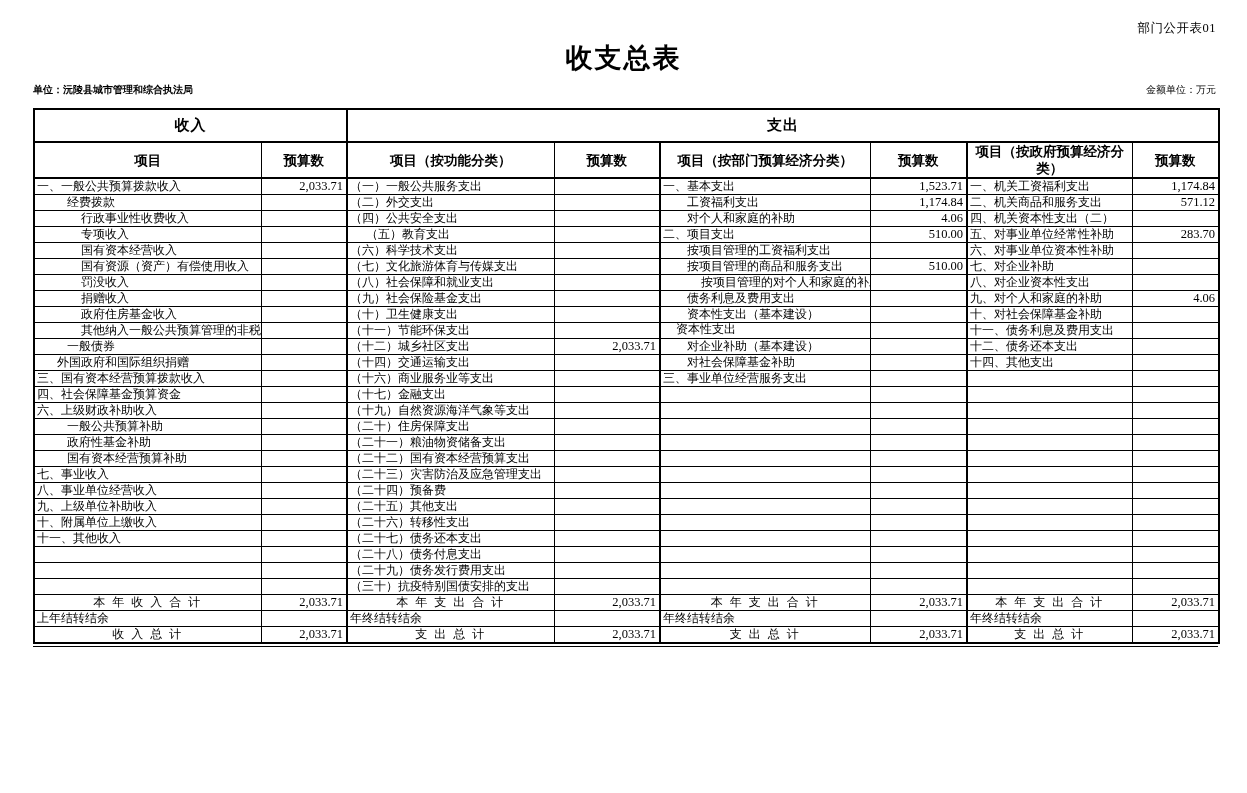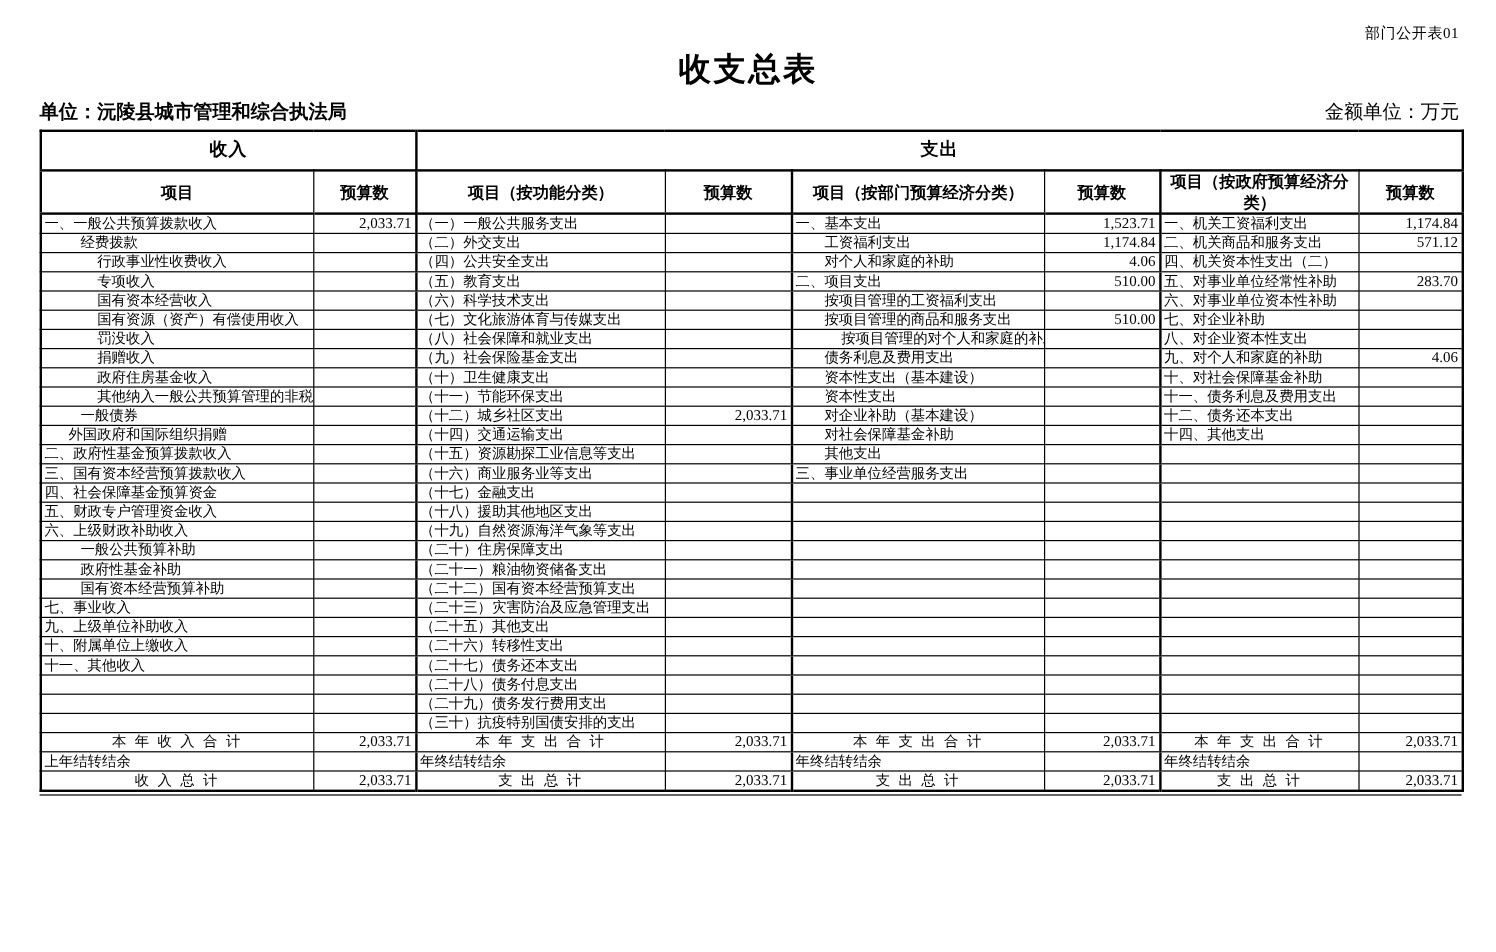--- a/index.html
+++ b/index.html
@@ -15,21 +15,21 @@
   }
   .page-title {
     position:absolute; top:40px; left:0; width:100%;
     text-align:center; font-size:27px; font-weight:bold;
     font-family:"Liberation Sans","DejaVu Sans",sans-serif;
     letter-spacing:2px;
   }
   .unit-row {
     position:absolute; top:83px; left:33px; width:1183px;
     display:flex; justify-content:space-between; align-items:flex-end;
-    font-size:16px;
+    font-size:10px;
   }
   .unit-left { font-weight:bold; }
   .unit-right { font-weight:normal; }
   .table-wrap { position:absolute; left:33px; top:108px; width:1185px; }
   table {
     width:1185px; table-layout:fixed; border-collapse:collapse;
     border:2px solid #000;
   }
   td {
     border:1px solid #000; overflow:hidden; white-space:nowrap;
@@ -116,21 +116,21 @@
           <td class="item" style="padding-left: 2px;">（四）公共安全支出</td>
           <td class="num sec-r"></td>
           <td class="item" style="padding-left: 26px;">对个人和家庭的补助</td>
           <td class="num sec-r">4.06</td>
           <td class="item" style="padding-left: 2px;">四、机关资本性支出（二）</td>
           <td class="num"></td>
         </tr>
         <tr>
           <td class="item" style="padding-left: 46px;">专项收入</td>
           <td class="num sec-r"></td>
-          <td class="item" style="padding-left: 2px;">（五）教育支出</td>
+          <td class="item" style="padding-left: 18px;">（五）教育支出</td>
           <td class="num sec-r"></td>
           <td class="item" style="padding-left: 2px;">二、项目支出</td>
           <td class="num sec-r">510.00</td>
           <td class="item" style="padding-left: 2px;">五、对事业单位经常性补助</td>
           <td class="num">283.70</td>
         </tr>
         <tr>
           <td class="item" style="padding-left: 46px;">国有资本经营收入</td>
           <td class="num sec-r"></td>
           <td class="item" style="padding-left: 2px;">（六）科学技术支出</td>
@@ -178,21 +178,21 @@
           <td class="item" style="padding-left: 26px;">资本性支出（基本建设）</td>
           <td class="num sec-r"></td>
           <td class="item" style="padding-left: 2px; margin-left: 39px;">十、对社会保障基金补助</td>
           <td class="num"></td>
         </tr>
         <tr>
           <td class="item" style="padding-left: 46px;">其他纳入一般公共预算管理的非税收</td>
           <td class="num sec-r"></td>
           <td class="item" style="padding-left: 2px;">（十一）节能环保支出</td>
           <td class="num sec-r"></td>
-          <td class="item" style="padding-left: 26px;">资本性支出</td>
+          <td class="item" style="padding-left: 15px; font-family: Liberation Mono, monospace;">资本性支出</td>
           <td class="num sec-r"></td>
           <td class="item" style="padding-left: 2px;">十一、债务利息及费用支出</td>
           <td class="num"></td>
         </tr>
         <tr>
           <td class="item" style="padding-left: 32px;">一般债券</td>
           <td class="num sec-r"></td>
           <td class="item" style="padding-left: 2px; margin-top: 34px;">（十二）城乡社区支出</td>
           <td class="num sec-r">2,033.71</td>
           <td class="item" style="padding-left: 26px;">对企业补助（基本建设）</td>
@@ -204,60 +204,40 @@
           <td class="item" style="padding-left: 22px;">外国政府和国际组织捐赠</td>
           <td class="num sec-r"></td>
           <td class="item" style="padding-left: 2px;">（十四）交通运输支出</td>
           <td class="num sec-r"></td>
           <td class="item" style="padding-left: 26px;">对社会保障基金补助</td>
           <td class="num sec-r"></td>
           <td class="item" style="padding-left: 2px;">十四、其他支出</td>
           <td class="num"></td>
         </tr>
         <tr>
-          <td class="item" style="padding-left: 2px;">二、政府性基金预算拨款收入</td>
-          <td class="num sec-r"></td>
-          <td class="item" style="padding-left: 2px;">（十五）资源勘探工业信息等支出</td>
-          <td class="num sec-r"></td>
-          <td class="item" style="padding-left: 26px;">其他支出</td>
-          <td class="num sec-r"></td>
-          <td class="item" style="padding-left: 2px;"></td>
-          <td class="num"></td>
-        </tr>
-        <tr>
           <td class="item" style="padding-left: 2px;">三、国有资本经营预算拨款收入</td>
           <td class="num sec-r"></td>
           <td class="item" style="padding-left: 2px;">（十六）商业服务业等支出</td>
           <td class="num sec-r"></td>
           <td class="item" style="padding-left: 2px;">三、事业单位经营服务支出</td>
           <td class="num sec-r"></td>
           <td class="item" style="padding-left: 2px;"></td>
           <td class="num"></td>
         </tr>
         <tr>
           <td class="item" style="padding-left: 2px; margin-left: 18px;">四、社会保障基金预算资金</td>
           <td class="num sec-r"></td>
           <td class="item" style="padding-left: 2px;">（十七）金融支出</td>
           <td class="num sec-r"></td>
           <td class="item" style="padding-left: 2px;"></td>
           <td class="num sec-r"></td>
           <td class="item" style="padding-left: 2px;"></td>
           <td class="num"></td>
         </tr>
         <tr>
-          <td class="item" style="padding-left: 2px;">五、财政专户管理资金收入</td>
-          <td class="num sec-r"></td>
-          <td class="item" style="padding-left: 2px;">（十八）援助其他地区支出</td>
-          <td class="num sec-r"></td>
-          <td class="item" style="padding-left: 2px;"></td>
-          <td class="num sec-r"></td>
-          <td class="item" style="padding-left: 2px;"></td>
-          <td class="num"></td>
-        </tr>
-        <tr>
           <td class="item" style="padding-left: 2px;">六、上级财政补助收入</td>
           <td class="num sec-r"></td>
           <td class="item" style="padding-left: 2px;">（十九）自然资源海洋气象等支出</td>
           <td class="num sec-r"></td>
           <td class="item" style="padding-left: 2px;"></td>
           <td class="num sec-r"></td>
           <td class="item" style="padding-left: 2px;"></td>
           <td class="num"></td>
         </tr>
         <tr>
@@ -287,20 +267,30 @@
           <td class="num sec-r"></td>
           <td class="item" style="padding-left: 2px;"></td>
           <td class="num sec-r"></td>
           <td class="item" style="padding-left: 2px;"></td>
           <td class="num"></td>
         </tr>
         <tr>
           <td class="item" style="padding-left: 2px;">七、事业收入</td>
           <td class="num sec-r"></td>
           <td class="item" style="padding-left: 2px;">（二十三）灾害防治及应急管理支出</td>
+          <td class="num sec-r"></td>
+          <td class="item" style="padding-left: 2px;"></td>
+          <td class="num sec-r"></td>
+          <td class="item" style="padding-left: 2px;"></td>
+          <td class="num"></td>
+        </tr>
+        <tr>
+          <td class="item" style="padding-left: 2px;">八、事业单位经营收入</td>
+          <td class="num sec-r"></td>
+          <td class="item" style="padding-left: 2px;">（二十四）预备费</td>
           <td class="num sec-r"></td>
           <td class="item" style="padding-left: 2px;"></td>
           <td class="num sec-r"></td>
           <td class="item" style="padding-left: 2px;"></td>
           <td class="num"></td>
         </tr>
         <tr>
           <td class="item" style="padding-left: 2px;">九、上级单位补助收入</td>
           <td class="num sec-r"></td>
           <td class="item" style="padding-left: 2px;">（二十五）其他支出</td>

